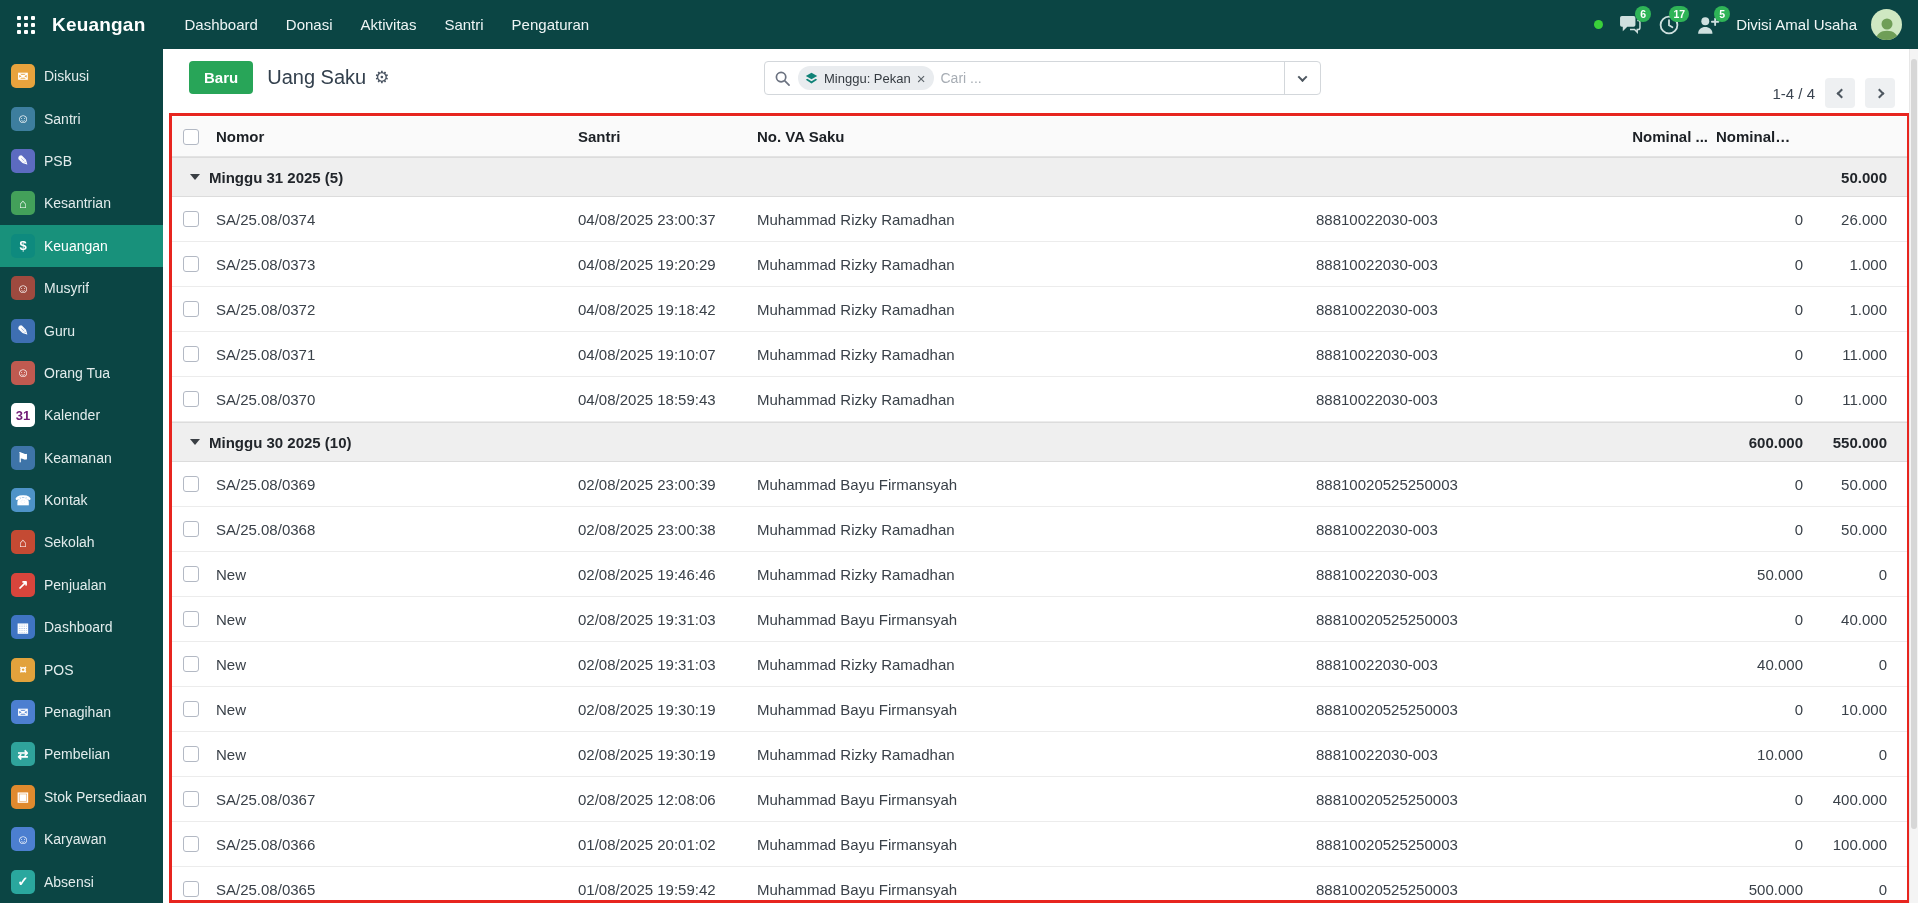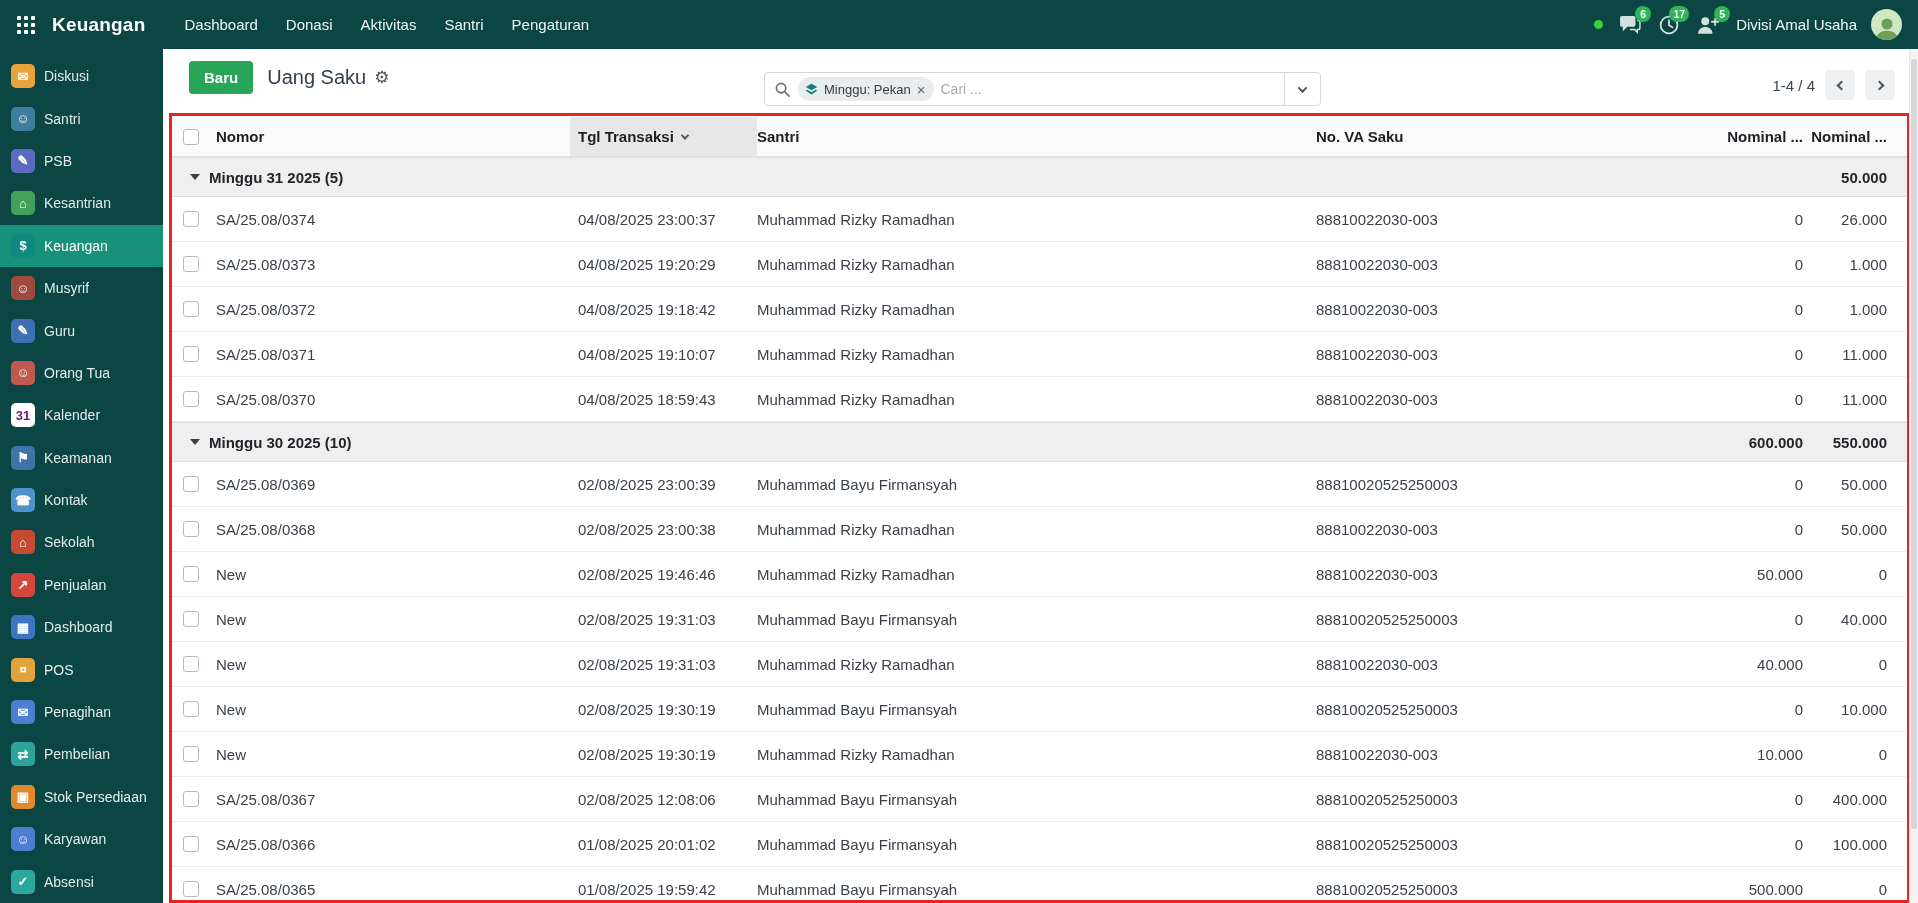--- a/index.html
+++ b/index.html
@@ -37,34 +37,34 @@
 
   
   .main{ position:absolute; top:49px; left:163px; right:9px; bottom:0; background:#fff; }
   .controls{ position:relative; height:56px; display:flex; align-items:center; padding:0 16px; }
   .btn-new{ background:var(--new-button-green,#28a558); color:#fff; border:none; border-radius:4px;
     padding:8px 15px; font-size:15px; font-weight:bold; margin-left:10px; cursor:pointer;
     font-family:"Liberation Sans",sans-serif; }
   .view-title{ font-size:20px; color:#33404d; margin-left:14px; display:flex; align-items:center; gap:8px; }
   .gear{ color:#4b5563; font-size:17px; cursor:pointer; }
 
-  .searchbox{ position:absolute; left:601px; top:23px; width:557px; height:34px;
+  .searchbox{ position:absolute; left:601px; top:12px; width:557px; height:34px;
     border:1px solid #d3d7db; border-radius:4px; background:#fff; display:flex; align-items:center; }
   .mag{ padding:0 8px 0 10px; display:flex; align-items:center; }
   .chip{ display:flex; align-items:center; background:#e9ecef; border-radius:12px; height:24px;
     padding:0 8px 0 7px; gap:6px; cursor:pointer; }
   .chip-text{ font-size:13px; color:#343a40; white-space:nowrap; }
   .chip-x{ color:#5a6268; font-size:15px; cursor:pointer; line-height:1; }
   .search-input{ flex:1; border:none; outline:none; font-size:14px; color:#333; padding:0 7px;
     font-family:"Liberation Sans",sans-serif; background:transparent; }
   .search-input::placeholder{ color:#a7adb4; }
   .search-caret{ width:36px; height:100%; border-left:1px solid #d3d7db; display:flex;
     align-items:center; justify-content:center; cursor:pointer; }
 
-  .pager{ position:absolute; right:14px; top:8px; height:56px; display:flex; align-items:center; gap:10px; }
+  .pager{ position:absolute; right:14px; top:16px; height:56px; display:flex; align-items:center; gap:10px; }
   .pager-text{ font-size:15px; color:#3a4450; }
   .pager-btn{ width:30px; height:30px; border:none; background:#eef0f2; border-radius:4px;
     display:flex; align-items:center; justify-content:center; cursor:pointer; }
 
   .chev{ display:inline-block; width:7px; height:7px; border-right:2px solid #4e5760; border-bottom:2px solid #4e5760; }
   .chev.down{ transform:rotate(45deg) translate(-1px,-1px); }
   .chev.left{ transform:rotate(135deg); margin-left:2px; }
   .chev.right{ transform:rotate(-45deg); margin-right:2px; }
 
   
@@ -292,24 +292,20 @@
       </button>
     </div>
   </div>
 
   <div class="table">
     <div class="trow thead">
       <div class="cell cbc">
         <span class="cb"></span>
       </div>
       <div class="cell th">Nomor</div>
-      <div class="cell th th-sorted">
-        <span>Tgl Transaksi</span>
-        <span class="chev down"></span>
-      </div>
       <div class="cell th">Santri</div>
       <div class="cell th">No. VA Saku</div>
       <div class="cell th num">Nominal ...</div>
       <div class="cell th num last">Nominal ...</div>
     </div>
     <div id="table-body">
         <div class="trow grow">
           <div class="glabel">
             <span class="caret"></span>
             <span>Minggu 31 2025 (5)</span>

